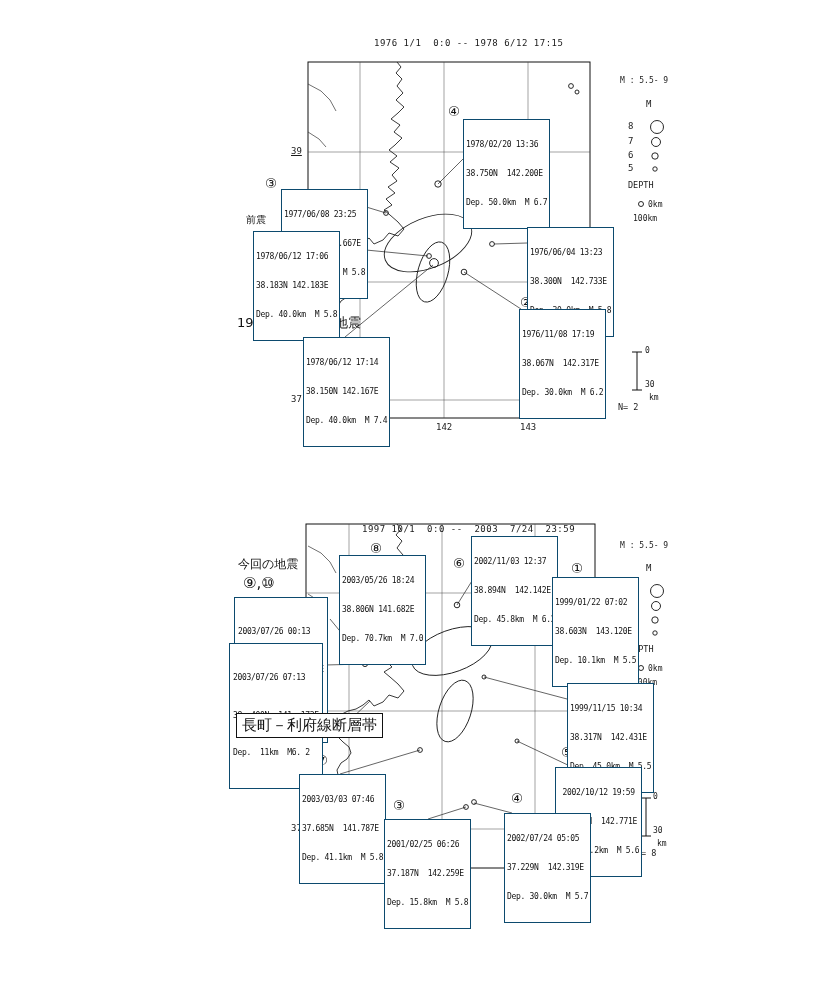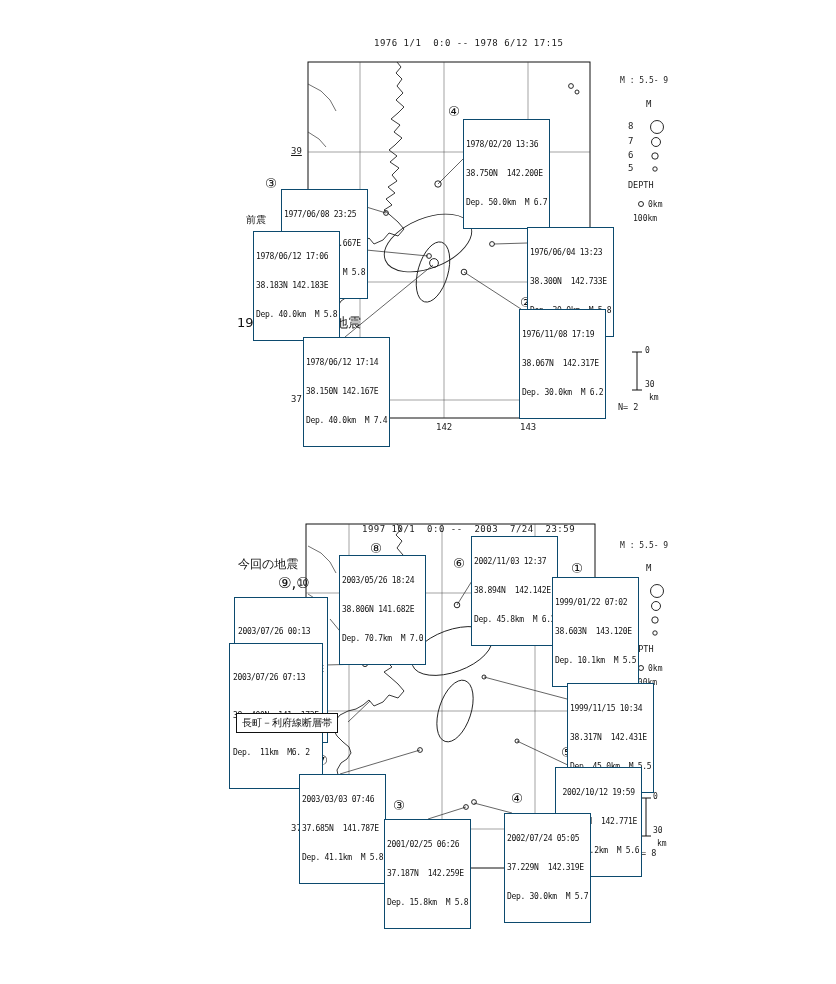--- a/index.html
+++ b/index.html
@@ -9,21 +9,21 @@
   .t{position:absolute;white-space:pre;color:#1a1a1a;font-family:"DejaVu Sans Mono",monospace;}
   .fs8{font-size:8px;} .fs85{font-size:8.5px;} .fs9{font-size:9px;}
   .title{font-size:9px;letter-spacing:0.5px;}
   .ebox{position:absolute;border:1px solid #0c4a6e;background:#fff;padding:1px 2px;
         font-family:"DejaVu Sans Mono",monospace;font-size:8px;line-height:9.6px;
         letter-spacing:-0.3px;color:#111;white-space:pre;z-index:3;}
   .ebox-lg{line-height:12.5px;padding:3px 3px;}
   .cnum{position:absolute;font-family:"DejaVu Sans",sans-serif;font-size:13.5px;color:#111;z-index:2;}
   .jp{position:absolute;color:#111;z-index:2;font-family:"DejaVu Sans",sans-serif;}
   .faultbox{position:absolute;border:1px solid #111;background:#fff;padding:2px 5px;
-        font-size:10px;color:#111;white-space:pre;z-index:3;font-family:"DejaVu Sans",sans-serif;}
+        font-size:15px;color:#111;white-space:pre;z-index:3;font-family:"DejaVu Sans",sans-serif;}
 </style>
 </head>
 <body>
 
 <div class="page">
 
   <svg class="lines" width="836" height="984" viewBox="0 0 836 984">
     <defs>
       <clipPath id="clipM1">
           <rect x="308" y="62" width="282" height="356"></rect>
@@ -204,21 +204,21 @@
 
   <span class="t title" style="left:362px;top:524px;">1997 10/1  0:0 --  2003  7/24  23:59</span>
 
   <span class="t fs9" style="left:291px;top:705px;">38</span>
   <span class="t fs9" style="left:291px;top:823px;">37</span>
   <span class="t fs9" style="left:341px;top:871px;">141</span>
   <span class="t fs9" style="left:434px;top:871px;">142</span>
   <span class="t fs9" style="left:528px;top:871px;">143</span>
 
   <span class="jp" style="left:238px;top:556px;font-size:12px;">今回の地震</span>
-  <span class="jp" style="left:243px;top:574px;font-size:15px;margin-left:35px;">⑨,⑩</span>
+  <span class="jp" style="left:243px;top:574px;font-size:15px;">⑨,⑩</span>
 
   <span class="cnum" style="left:370px;top:540px;">⑧</span>
   <div class="ebox" style="left:339px;top:555px;">
     <div>2003/05/26 18:24</div>
     <div>38.806N 141.682E</div>
     <div>Dep. 70.7km  M 7.0</div>
   </div>
 
   <span class="cnum" style="left:453px;top:555px;">⑥</span>
   <div class="ebox" style="left:471px;top:536px;">

